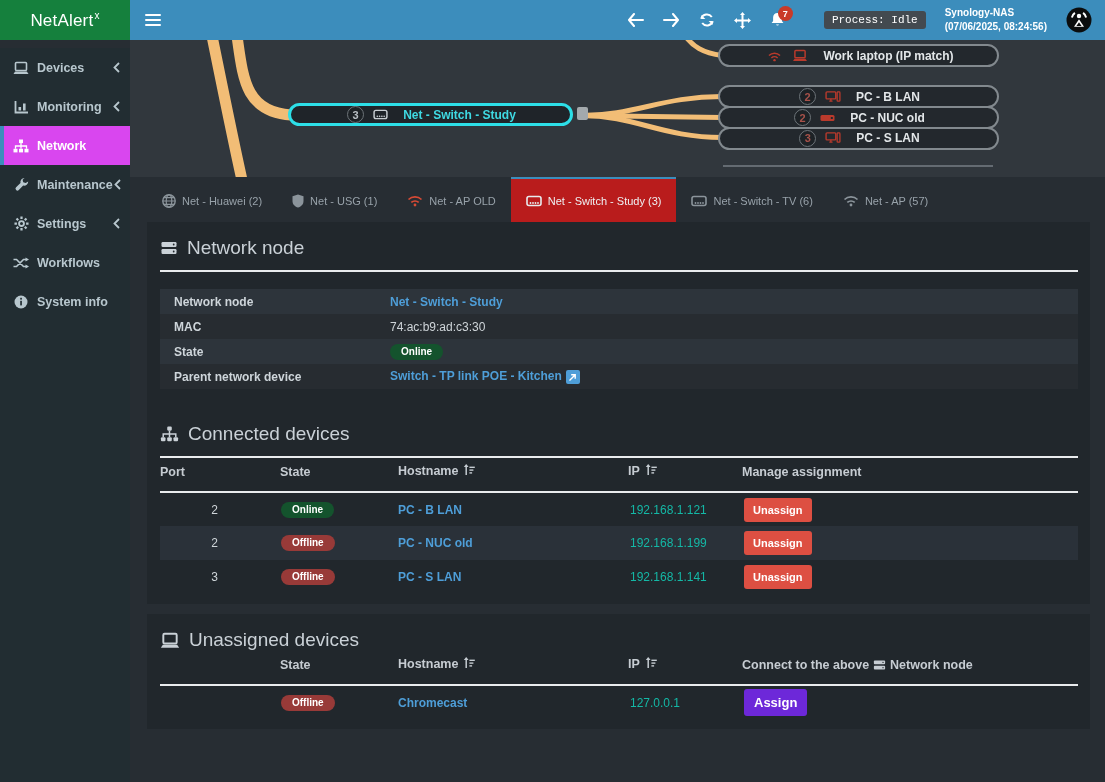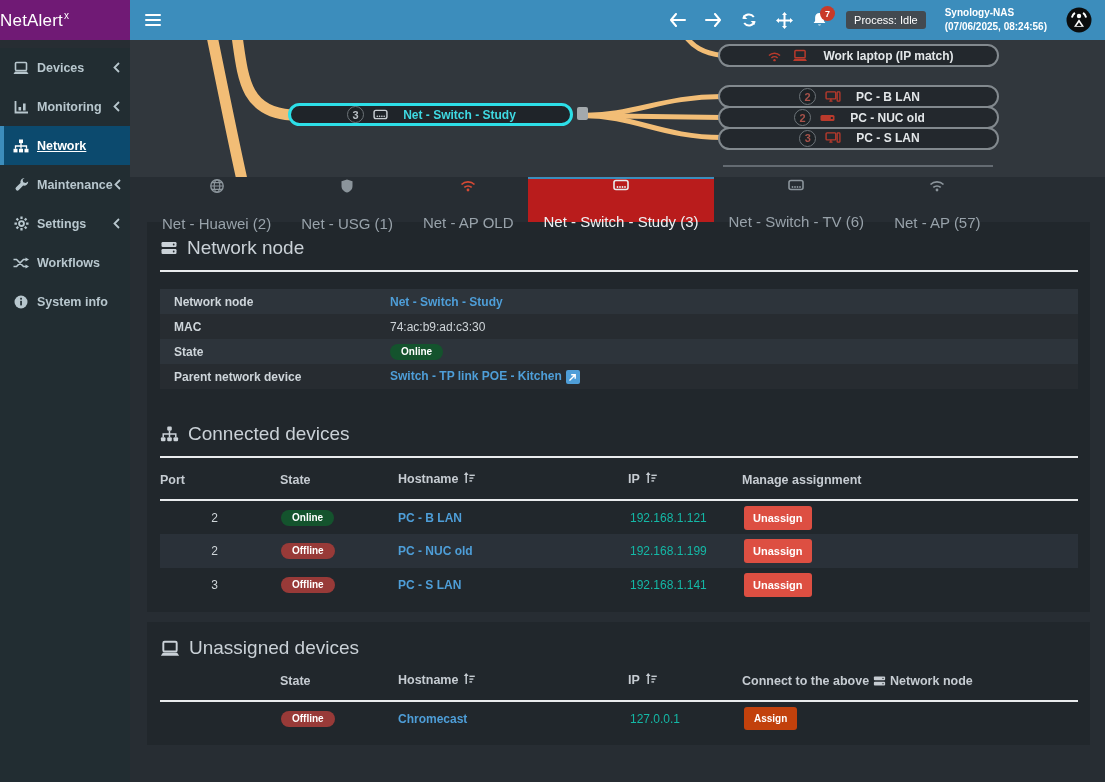--- a/index.html
+++ b/index.html
@@ -1,47 +1,47 @@
 <!DOCTYPE html>
 <html><head>
 <meta charset="utf-8">
 <style>
   * { margin:0; padding:0; box-sizing:border-box; }
   html,body { width:1105px; height:782px; overflow:hidden; background:#272d33;
     font-family:"Liberation Sans", sans-serif; }
 
   
   .topbar { position:fixed; top:0; left:0; width:1105px; height:40px; display:flex; z-index:50; }
-  .logo { width:130px; height:40px; background:#701a75; color:#fff; display:flex;
-    align-items:center; font-size:17px; letter-spacing:.2px; }
+  .logo { width:130px; height:40px; background:#15803d; color:#fff; display:flex;
+    align-items:center; justify-content:center; font-size:17px; letter-spacing:.2px; }
   .logo b { font-weight:bold; }
   .logo sup { font-size:10px; margin-left:1px; }
   .navbar { flex:1; background:#3c8dbc; display:flex; align-items:center; }
   .hamburger { width:46px; height:40px; display:flex; flex-direction:column; gap:3px;
     align-items:center; justify-content:center; cursor:pointer; }
   .hamburger span { width:16px; height:2px; background:#fff; border-radius:1px; }
   .nav-right { margin-left:auto; display:flex; align-items:center; gap:19px; padding-right:13px; }
   .nav-ico { color:#fff; display:flex; align-items:center; cursor:pointer; }
   .bell-wrap { position:relative; }
   .bell-badge { position:absolute; top:-6px; right:-8px; min-width:15px; height:15px;
     background:#c93a28; border-radius:50%; color:#fff; font-size:9px; font-weight:bold;
     display:flex; align-items:center; justify-content:center; }
-  .process-badge { background:#434a50; color:#fff; font-family:Liberation Sans, sans-serif;
-    font-size:11px; padding:3px 8px; border-radius:3px; white-space:nowrap; }
+  .process-badge { background:#434a50; color:#fff; font-family:Liberation Mono, monospace;
+    font-size:11px; padding:3px 8px; border-radius:3px; white-space:nowrap;margin-left:20px; }
   .host-block { color:#fff; font-size:10px; font-weight:bold; line-height:1.45; white-space:nowrap; }
   .avatar { width:26px; height:26px; cursor:pointer; }
 
   
   .sidebar { position:fixed; top:48px; left:0; bottom:0; width:130px; background:#222d32;
     padding-top:0; z-index:40; }
   .side-item { display:flex; align-items:center; height:39px; padding:0 9px 0 13px;
     color:#b8c7ce; font-size:12.5px; font-weight:bold; cursor:pointer; }
   .side-item .si-ico { width:16px; display:flex; justify-content:center; margin-right:8px; flex:0 0 16px; }
   .side-item .chev { margin-left:auto; display:flex; }
-  .side-item.active { background:#0c4a6e; color:#fff; box-shadow:inset 4px 0 0 #3c8dbc;text-decoration:underline; }
+  .side-item.active { background:#d946ef; color:#fff; box-shadow:inset 4px 0 0 #3c8dbc; }
 
   
   .main { position:absolute; top:40px; left:130px; width:975px; }
 
   
   .diagram { position:relative; width:975px; height:137px; background:#31373d; overflow:hidden; }
   .diagram svg.links { position:absolute; top:0; left:0; }
   .tnode { position:absolute; height:23px; background:#23282d; border:2px solid #82898e;
     border-radius:12px; display:flex; align-items:center; color:#e3e7e9; font-size:12px;
     font-weight:bold; cursor:pointer;justify-content:center; }
@@ -51,22 +51,22 @@
     justify-content:center; flex:0 0 17px; }
   .tnode.selected .nbadge { color:#b9bfc4; }
   .tnode .nico { margin-left:9px; display:flex; color:#b93a2c; }
   .tnode.selected .nico { color:#c7cdd1; }
   .tnode .nlabel { margin-left:15px; white-space:nowrap; overflow:hidden; }
   .connector { position:absolute; left:447px; top:67px; width:11px; height:13px;
     background:#a3a9ad; border-radius:2px; z-index:5; }
 
   
   .tabstrip { display:flex; padding-left:17px; height:45px; background:#272d33; }
-  .tab { display:flex; align-items:center; gap:22px; padding:0 15px; font-size:15px;
-    color:#98a2aa; cursor:pointer; border-top:2px solid transparent; white-space:nowrap;flex-direction:column; }
+  .tab { display:flex; align-items:center; gap:6px; padding:0 15px; font-size:11px;
+    color:#98a2aa; cursor:pointer; border-top:2px solid transparent; white-space:nowrap; }
   .tab .tico { display:flex; color:#8b949b; }
   .tab .tico.red { color:#d64a35; }
   .tab.active { background:#b91c1c; border-top:2px solid #3c8dbc; color:#eef1f3; }
   .tab.active .tico { color:#e8ebed; }
 
   
   .panel { margin:0 15px 10px 17px; background:#21272c; padding:15px 12px 10px 13px; }
   .sec-head { display:flex; align-items:center; gap:9px; color:#cad1d7; font-size:19px; }
   .sec-head .sh-ico { display:flex; color:#cad1d7; }
   .sec-hr { border:none; height:2px; background:#e9ebed; margin:11px 0 0 0; }
@@ -81,38 +81,38 @@
   a.blue { color:#4e9ed8; font-weight:bold; text-decoration:none; cursor:pointer; }
   .extlink { display:inline-flex; width:14px; height:14px; background:#4e9ed8; border-radius:2px;
     align-items:center; justify-content:center; margin-left:4px; vertical-align:-2px; cursor:pointer; }
 
   .pill { display:inline-block; font-size:10px; font-weight:bold; color:#fff;
     padding:3px 11px 3px; border-radius:10px; line-height:1; }
   .pill.online { background:#14532d; }
   .pill.offline { background:#983a38; }
 
   
-  table.devices { width:100%; border-collapse:collapse; font-size:12px; margin-top:8px; }
+  table.devices { width:100%; border-collapse:collapse; font-size:12px; margin-top:0; }
   table.devices th { text-align:left; color:#c6ccd2; font-size:12.5px; padding:6px 0 12px;
     font-weight:bold; border-bottom:2px solid #e9ebed; white-space:nowrap; }
   table.devices td { height:34px; vertical-align:middle; }
   table.devices tbody tr:nth-child(even) { background:#2a3139; }
   col.c-port { width:120px; } col.c-state { width:118px; } col.c-host { width:230px; }
   col.c-ip { width:114px; }
   th.h-port, td.d-port { padding-left:8px; }
   td.d-port { text-align:right; padding-right:62px; color:#cfd5d9; }
   th.h-state, td.d-state { padding-left:1px; }
   th.h-ip, td.d-ip { padding-left:2px; }
   td.d-ip { color:#14b8a6; }
   th.h-manage, td.d-manage { padding-left:2px; }
   .sort-ico { display:inline-block; vertical-align:-1px; margin-left:5px; }
   .btn { border:none; color:#fff; font-weight:bold; font-family:"Liberation Sans",sans-serif;
     border-radius:3px; cursor:pointer; }
   .btn.unassign { background:#dd4f42; font-size:11px; padding:6px 9px; }
-  .btn.assign { background:#c2410c; font-size:10px; padding:6px 10px; }
+  .btn.assign { background:#6d28d9; font-size:13px; padding:6px 10px; }
   .inline-srv { display:inline-flex; vertical-align:-2px; margin:0 4px; color:#c6ccd2; }
   .mt34 { margin-top:34px; }
 </style>
 </head>
 <body>
 
 <div class="topbar">
   <div class="logo">
     <span><span>NetAlert</span><b>​</b><sup>x</sup></span>
   </div>

